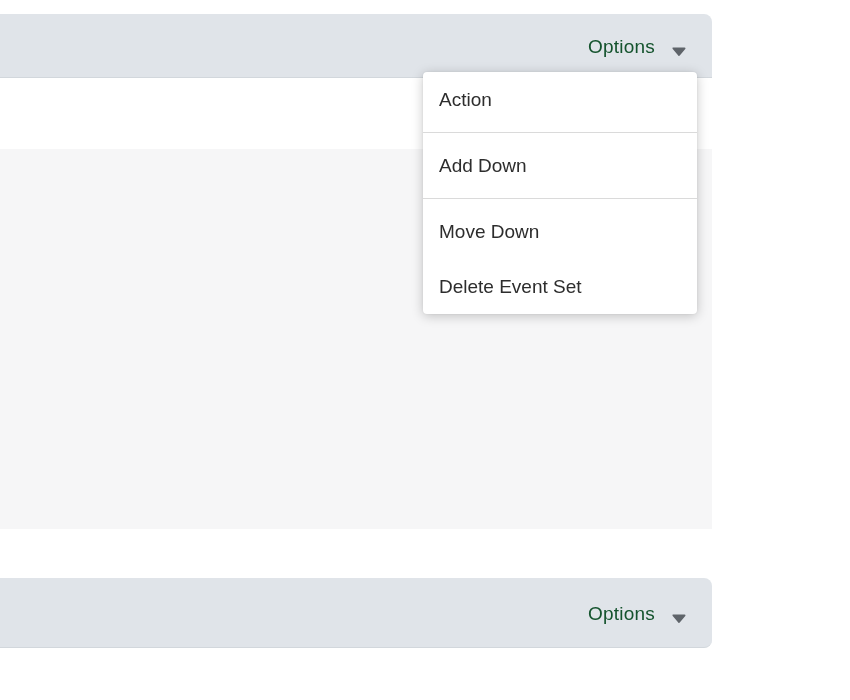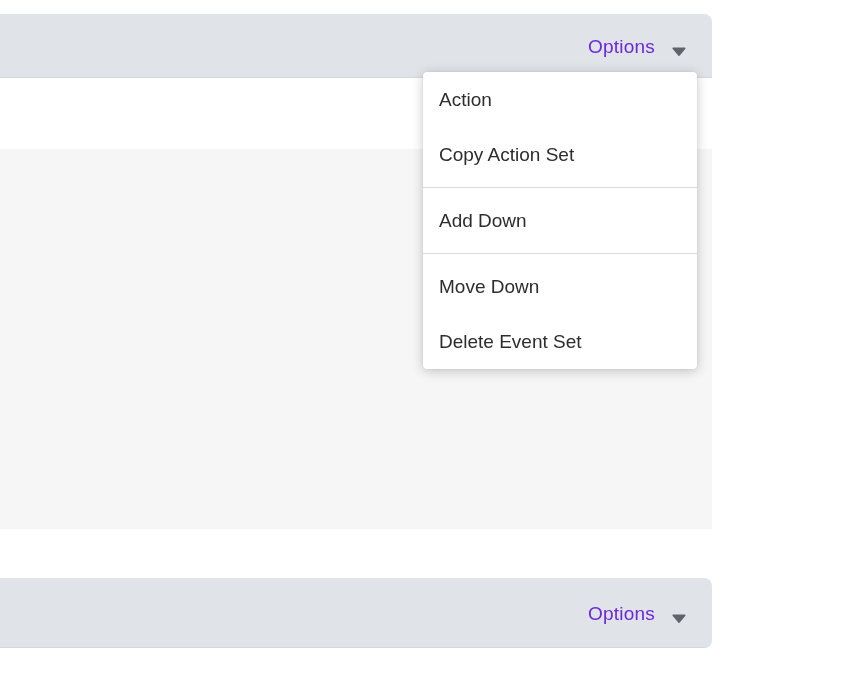--- a/index.html
+++ b/index.html
@@ -60,21 +60,21 @@
     top: 50%;
     transform: translateY(-46%);
     display: flex;
     align-items: center;
     gap: 17px;
     cursor: pointer;
     user-select: none;
   }
   .options-btn .label {
     font-size: 19px;
-    color: #6d28d9;
+    color: #14532d;
     letter-spacing: 0.2px;
   }
   .caret {
     display: inline-block;
     width: 14px;
     height: 9px;
   }
 
   
   .dropdown-menu {
@@ -119,21 +119,20 @@
         </svg>
       </span>
     </div>
   </div>
 
   <div class="card-body-white"></div>
   <div class="card-body-gray"></div>
 
   <div class="dropdown-menu">
     <div class="menu-item">Action</div>
-    <div class="menu-item">Copy Action Set</div>
 
     <hr class="menu-divider">
 
     <div class="menu-item">Add Down</div>
 
     <hr class="menu-divider">
 
     <div class="menu-item">Move Down</div>
     <div class="menu-item">Delete Event Set</div>
   </div>

